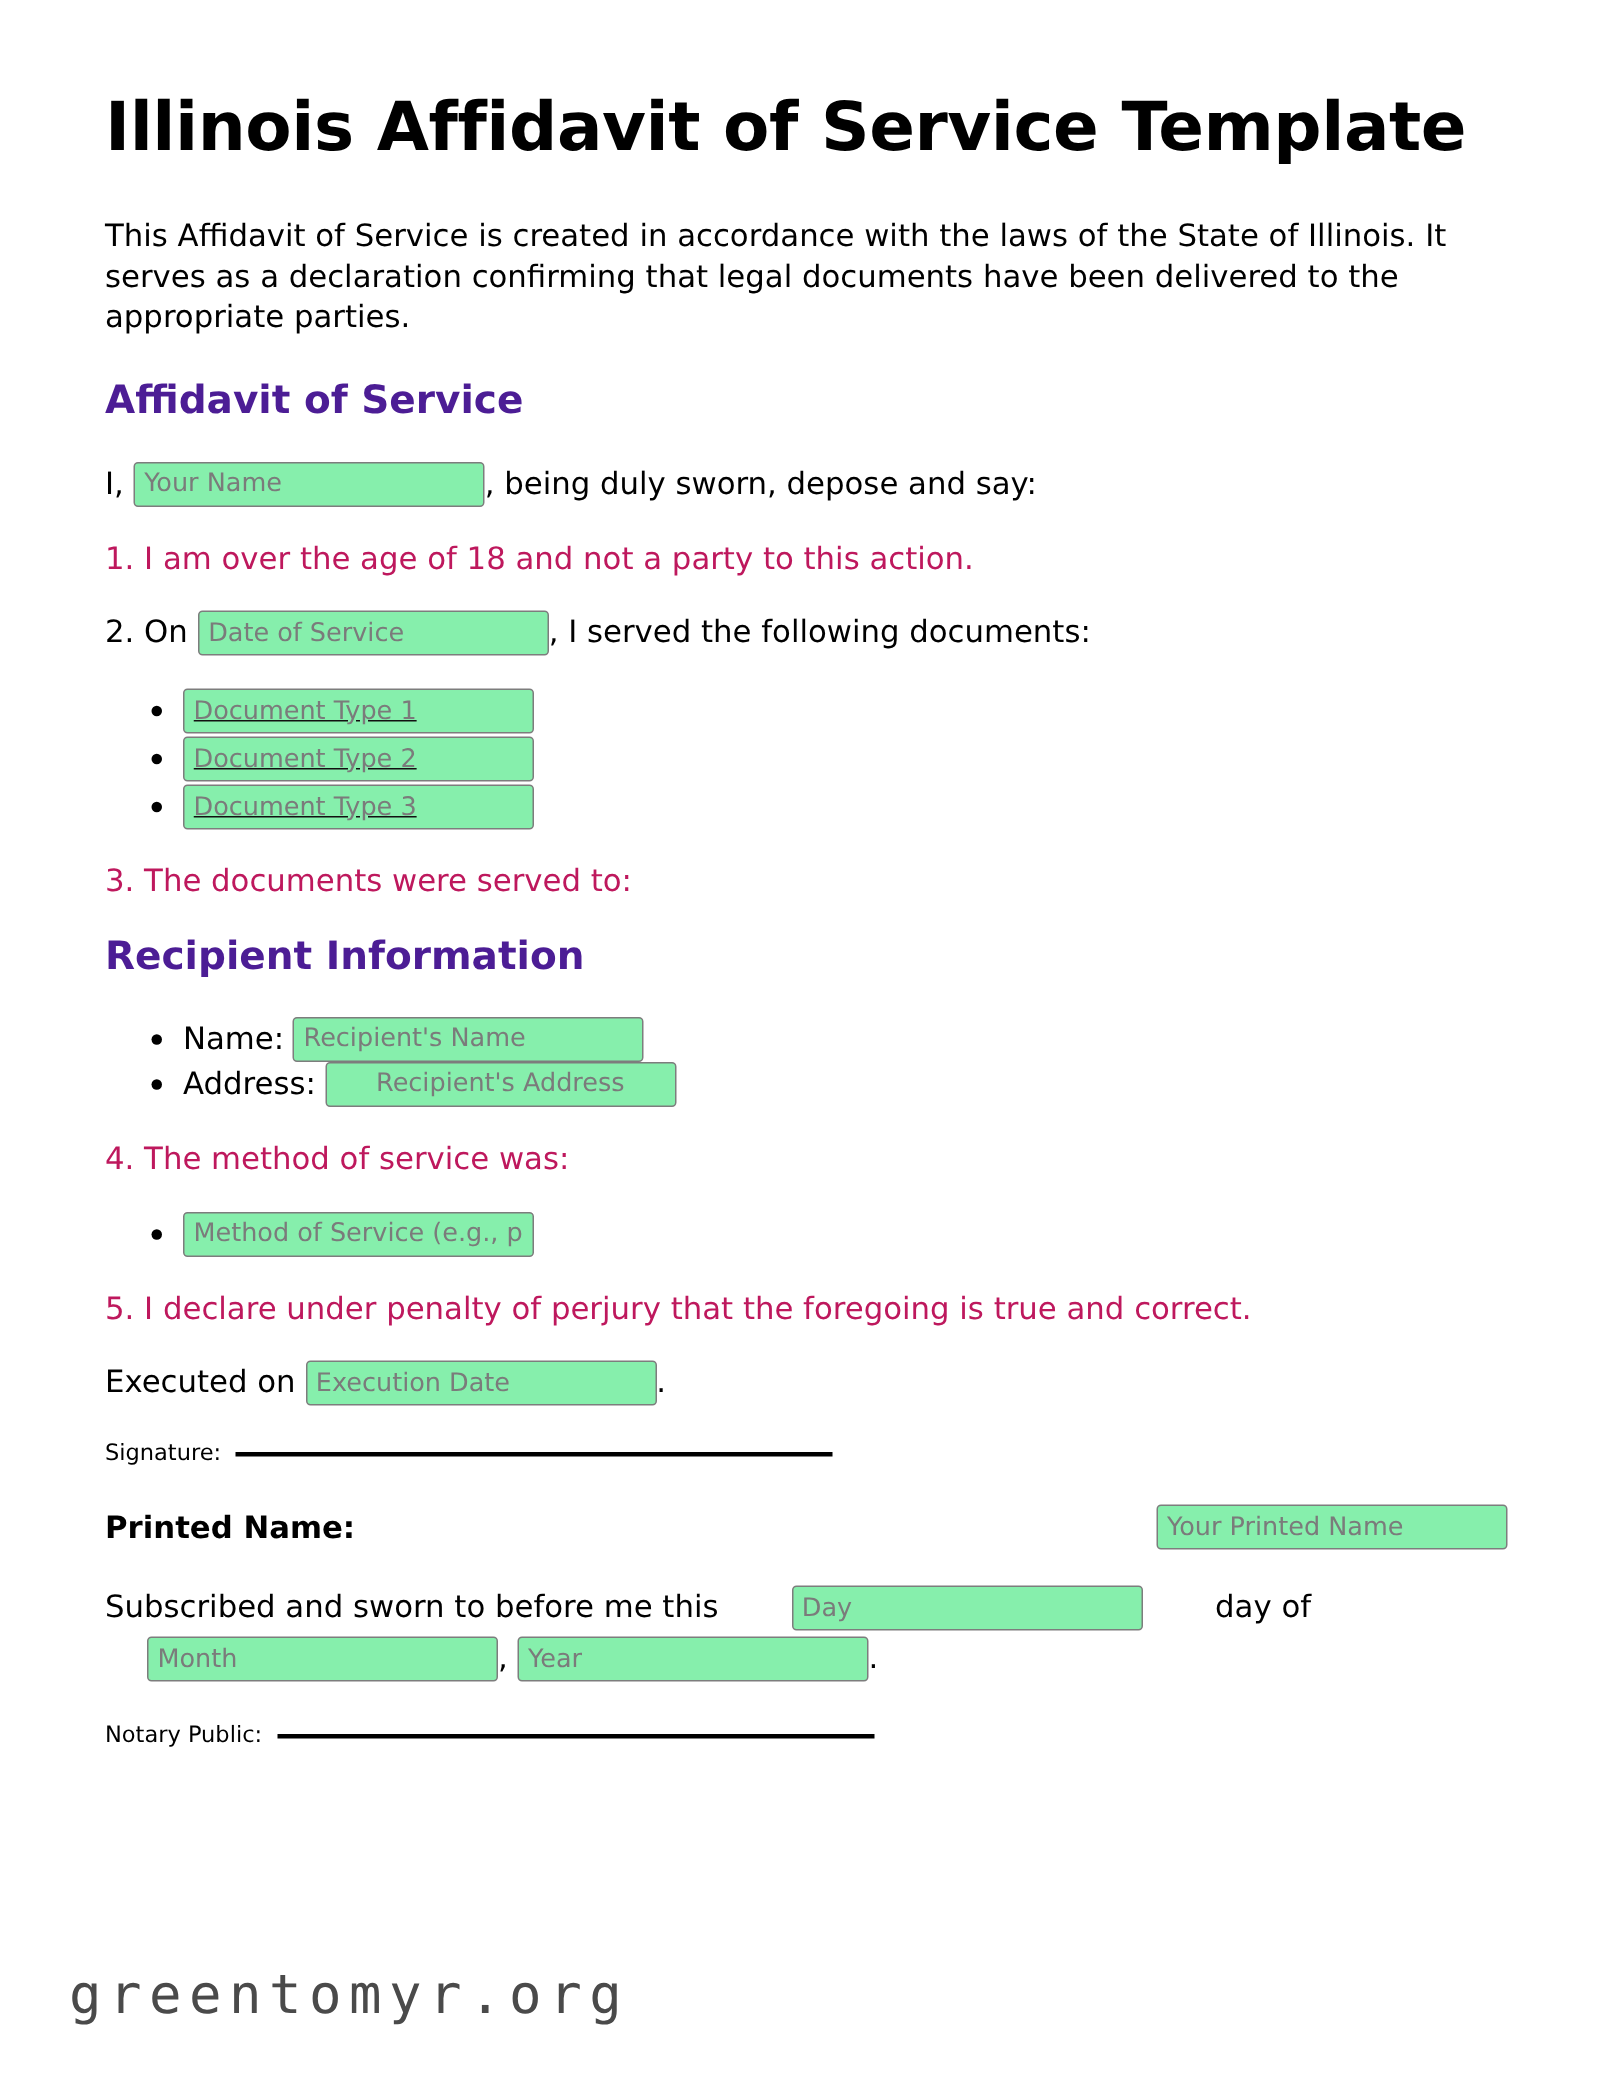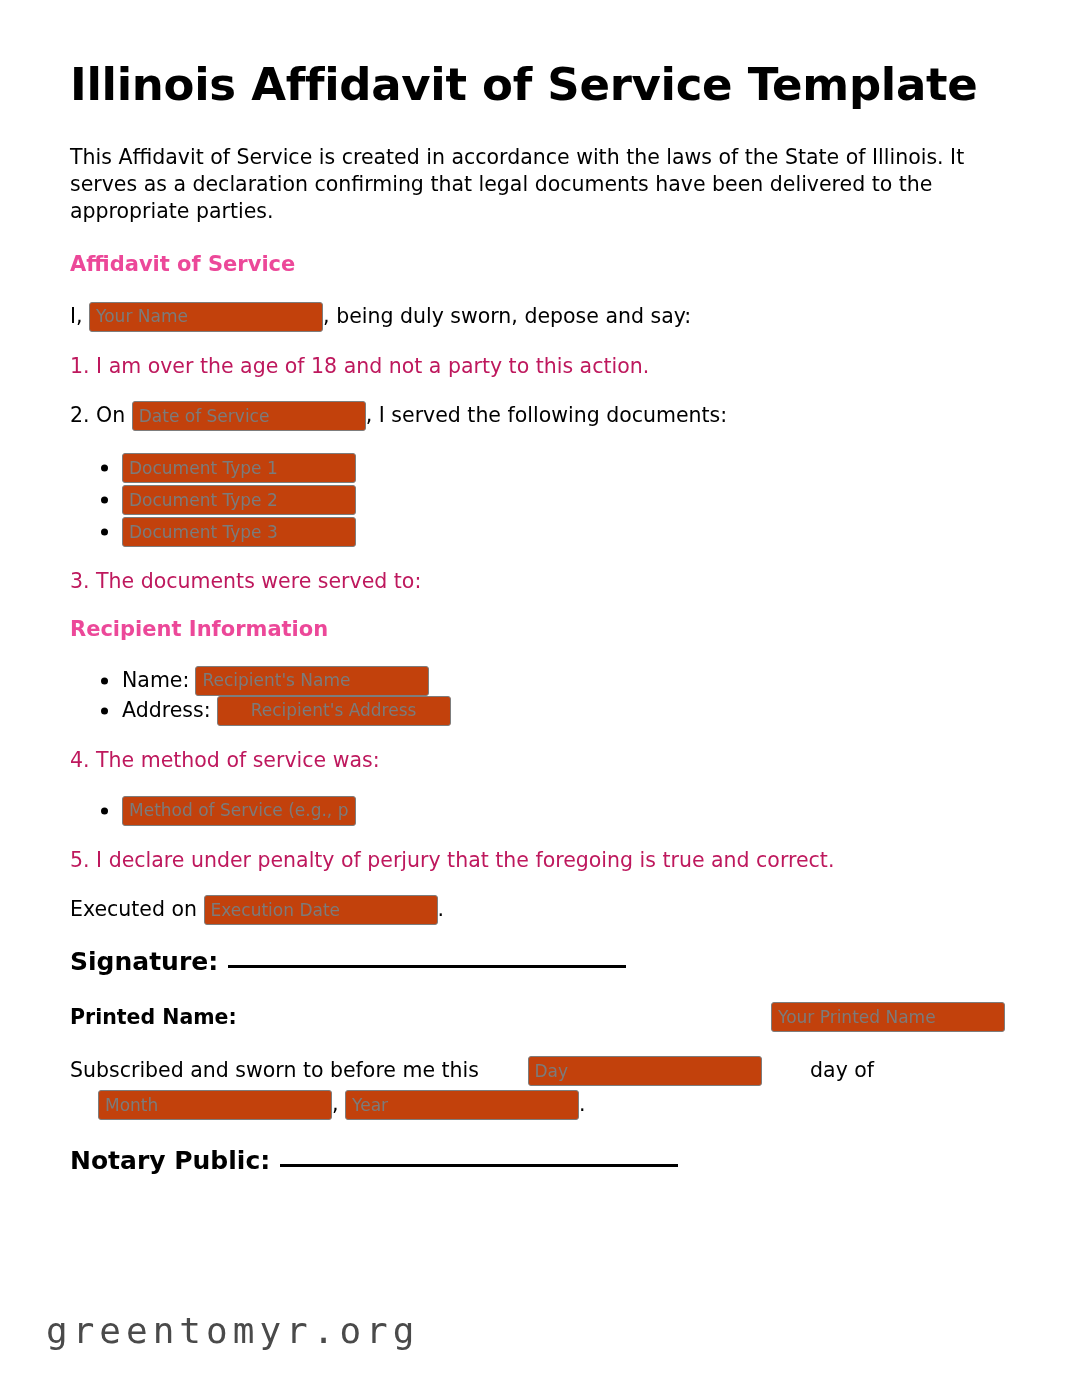--- a/index.html
+++ b/index.html
@@ -42,25 +42,25 @@
 
   p.intro {
     font-size: 20.5px;
     line-height: 1.30;
     margin: 0 0 28px 0;
     color: #000;
     max-width: 925px;
   }
 
   h2.section-head {
-    font-size: 21px;
+    font-size: 26px;
     font-weight: bold;
     margin: 0 0 24px 0;
     line-height: 1.2;
-    color: #ec4899;
+    color: #4c1d95;
   }
 
   p.line {
     font-size: 20.5px;
     line-height: 1.25;
     margin: 0 0 22px 0;
     color: #be185d;
     display: block;
   }
 
@@ -71,37 +71,37 @@
     font-size: 20.5px;
     line-height: 1.25;
     margin: 0 0 22px 0;
   }
   .inline-row .txt { white-space: pre; }
 
   input.fld {
     font-family: "DejaVu Sans", "Liberation Sans", sans-serif;
     font-size: 17px;
     color: #111;
-    background: #c2410c;
+    background: #86efac;
     border: 1.6px solid #7d7d7d;
     border-radius: 3px;
     padding: 3px 6px 4px 6px;
     height: 30px;
     outline: none;
     vertical-align: middle;
   }
   input.fld::placeholder {
     color: #7b7b7b;
     opacity: 1;
     font-size: 17px;
   }
 
   .w-name   { width: 234px; }
   .w-date   { width: 234px; }
-  .w-doc    { width: 234px; }
+  .w-doc    { width: 234px; text-decoration: underline; }
   .w-rname  { width: 234px; }
   .w-raddr  { width: 234px; text-align: center; }
   .w-method { width: 234px; }
   .w-exec   { width: 234px; }
   .w-print  { width: 234px; }
   .w-day    { width: 234px; }
   .w-month  { width: 234px; }
   .w-year   { width: 234px; }
 
   ul.doclist, ul.recip, ul.methodlist {
@@ -133,22 +133,22 @@
   }
   ul.recip li { margin-bottom: 0px; }
   ul.recip .lbl { margin-right: 6px; }
 
   .sig-row {
     display: flex;
     align-items: baseline;
     margin: 0 0 26px 0;
   }
   .sig-row .sig-label {
-    font-size: 25px;
-    font-weight: bold;
+    font-size: 15px;
+    font-weight: normal;
     white-space: pre;
   }
   .rule {
     display: inline-block;
     height: 3px;
     background: #000;
     position: relative;
     top: -2px;
   }
   .rule-sig    { width: 398px; margin-left: 10px; }

